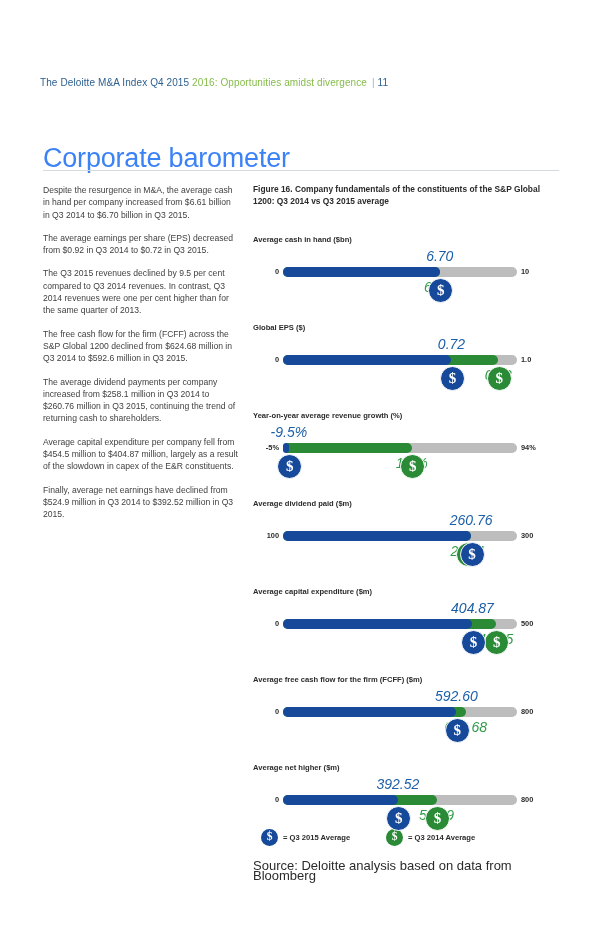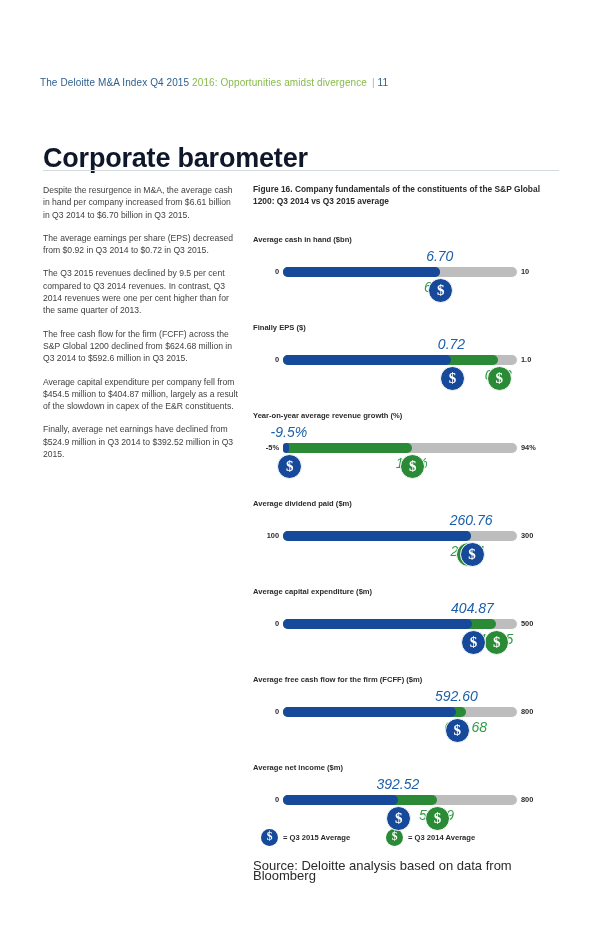--- a/index.html
+++ b/index.html
@@ -31,22 +31,22 @@
   .hdr-sub  { color: #86bc4b; }
   .hdr-bar  { color: #9fb4c6; padding-left: 2px; }
   .hdr-page { color: #2d5f8e; }
 
   
   .page-title {
     position: absolute;
     top: 125px;
     left: 43px;
     font-size: 27px;
-    font-weight: 700;
-    color: #0f172a;
+    font-weight: 400;
+    color: #3b82f6;
     letter-spacing: -0.2px;
   }
   .title-rule {
     position: absolute;
     top: 170px;
     left: 43px;
     width: 516px;
     height: 1px;
     background: #d3dae0;
   }
@@ -229,20 +229,21 @@
 
 <h1 class="page-title">Corporate barometer</h1>
 <div class="title-rule"></div>
 
 <div class="left-col">
   <div id="left-paragraphs">
       <p>Despite the resurgence in M&amp;A, the average cash in hand per company increased from $6.61 billion in Q3 2014 to $6.70 billion in Q3 2015.</p>
       <p>The average earnings per share (EPS) decreased from $0.92 in Q3 2014 to $0.72 in Q3 2015.</p>
       <p>The Q3 2015 revenues declined by 9.5 per cent compared to Q3 2014 revenues. In contrast, Q3 2014 revenues were one per cent higher than for the same quarter of 2013.</p>
       <p>The free cash flow for the firm (FCFF) across the S&amp;P Global 1200 declined from  $624.68 million in Q3 2014 to $592.6 million in Q3 2015.</p>
+      <p>The average dividend payments per company increased from $258.1 million in Q3 2014 to $260.76 million in Q3 2015, continuing the trend of returning cash to shareholders.</p>
       <p>Average capital expenditure per company fell from $454.5 million to $404.87 million, largely as a result of the slowdown in capex of the E&amp;R constituents.</p>
       <p>Finally, average net earnings have declined from $524.9 million in Q3 2014 to $392.52 million in Q3 2015.</p>
     </div>
 </div>
 
 <div class="fig-col">
   <div class="fig-title">Figure 16. Company fundamentals of the constituents of the S&amp;P Global 1200: Q3 2014 vs Q3 2015 average</div>
   <div id="sliders">
       <div class="slider-block">
         <div class="slider-label">Average cash in hand ($bn)</div>
@@ -254,21 +255,21 @@
             <div class="fill blue" style="width: 67%;"></div>
             <div class="coin blue" style="left: 67%;">
               <span>$</span>
             </div>
           </div>
           <div class="val blue top" style="left: 186.78px;">6.70</div>
           <div class="val green bottom" style="left: 184.674px;">6.61</div>
         </div>
       </div>
       <div class="slider-block">
-        <div class="slider-label">Finally EPS ($)</div>
+        <div class="slider-label">Global EPS ($)</div>
         <div class="slider-row">
           <div class="axis-min">0</div>
           <div class="axis-max">1.0</div>
           <div class="track">
             <div class="fill green" style="width: 92%;"></div>
             <div class="fill blue" style="width: 72%;"></div>
             <div class="coin green" style="left: 92%;">
               <span>$</span>
             </div>
             <div class="coin blue" style="left: 72%;">
@@ -346,21 +347,21 @@
             <div class="fill blue" style="width: 74.075%;"></div>
             <div class="coin blue" style="left: 74.075%;">
               <span>$</span>
             </div>
           </div>
           <div class="val blue top" style="left: 203.335px;">592.60</div>
           <div class="val green bottom" style="left: 212.719px;">624.68</div>
         </div>
       </div>
       <div class="slider-block">
-        <div class="slider-label">Average net income ($m)</div>
+        <div class="slider-label">Average net higher ($m)</div>
         <div class="slider-row">
           <div class="axis-min">0</div>
           <div class="axis-max">800</div>
           <div class="track">
             <div class="fill green" style="width: 65.6125%;"></div>
             <div class="fill blue" style="width: 49.065%;"></div>
             <div class="coin green" style="left: 65.6125%;">
               <span>$</span>
             </div>
             <div class="coin blue" style="left: 49.065%;">

